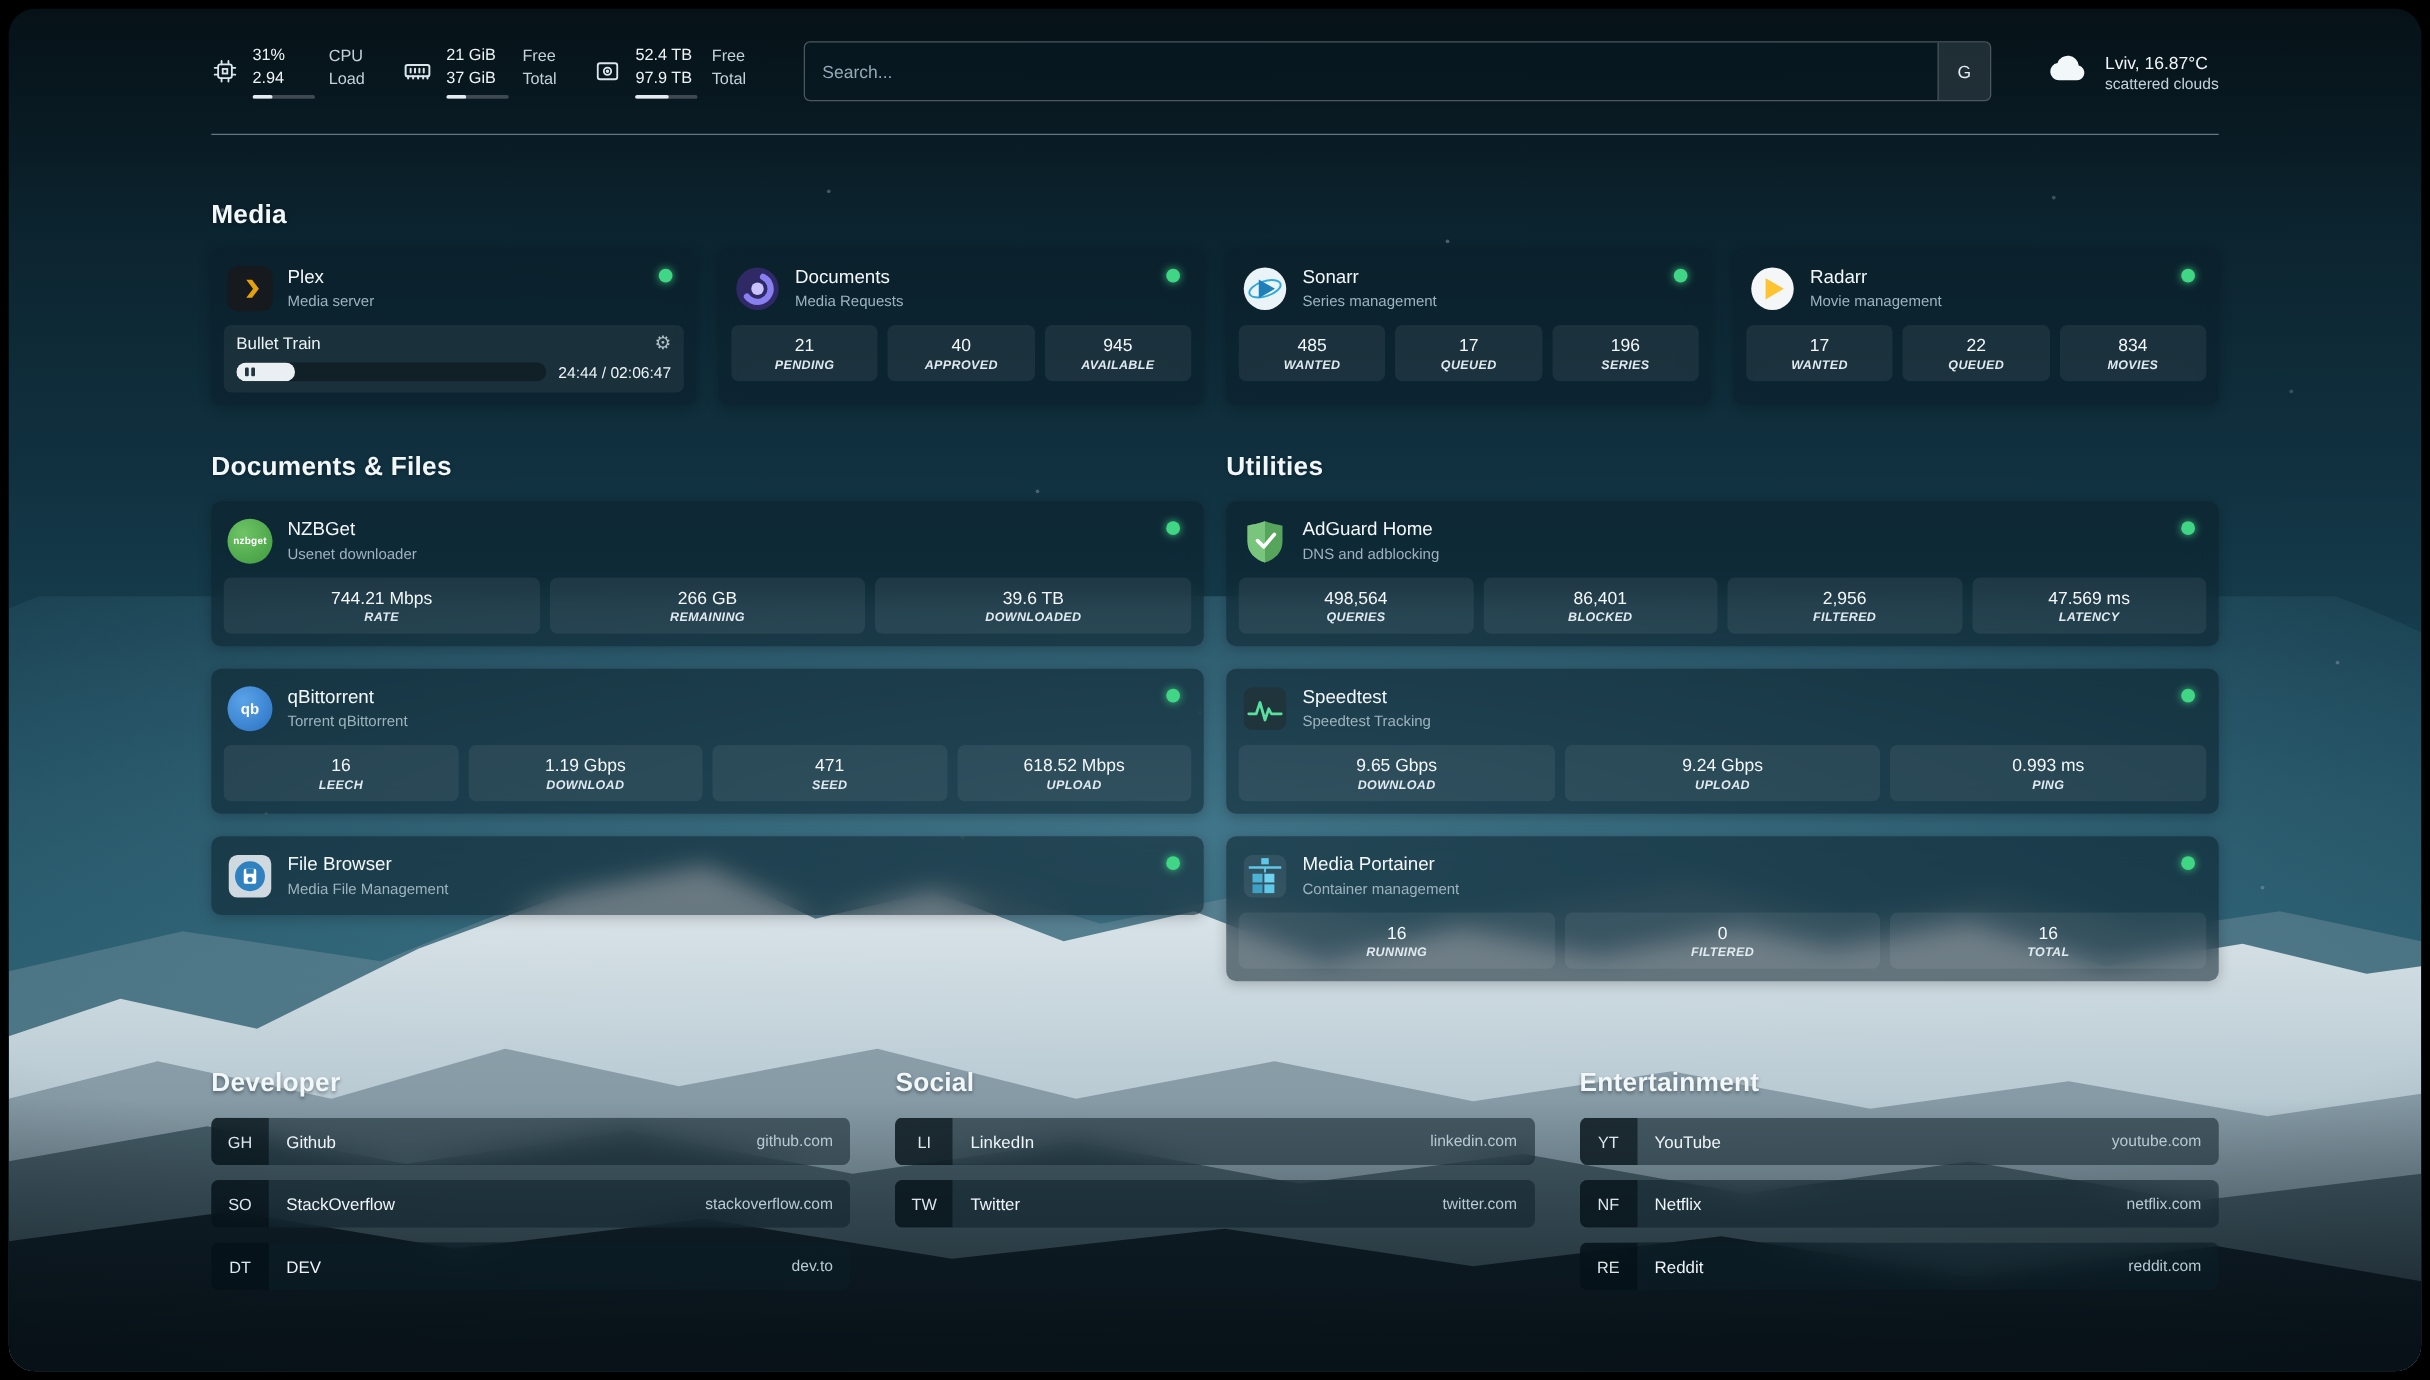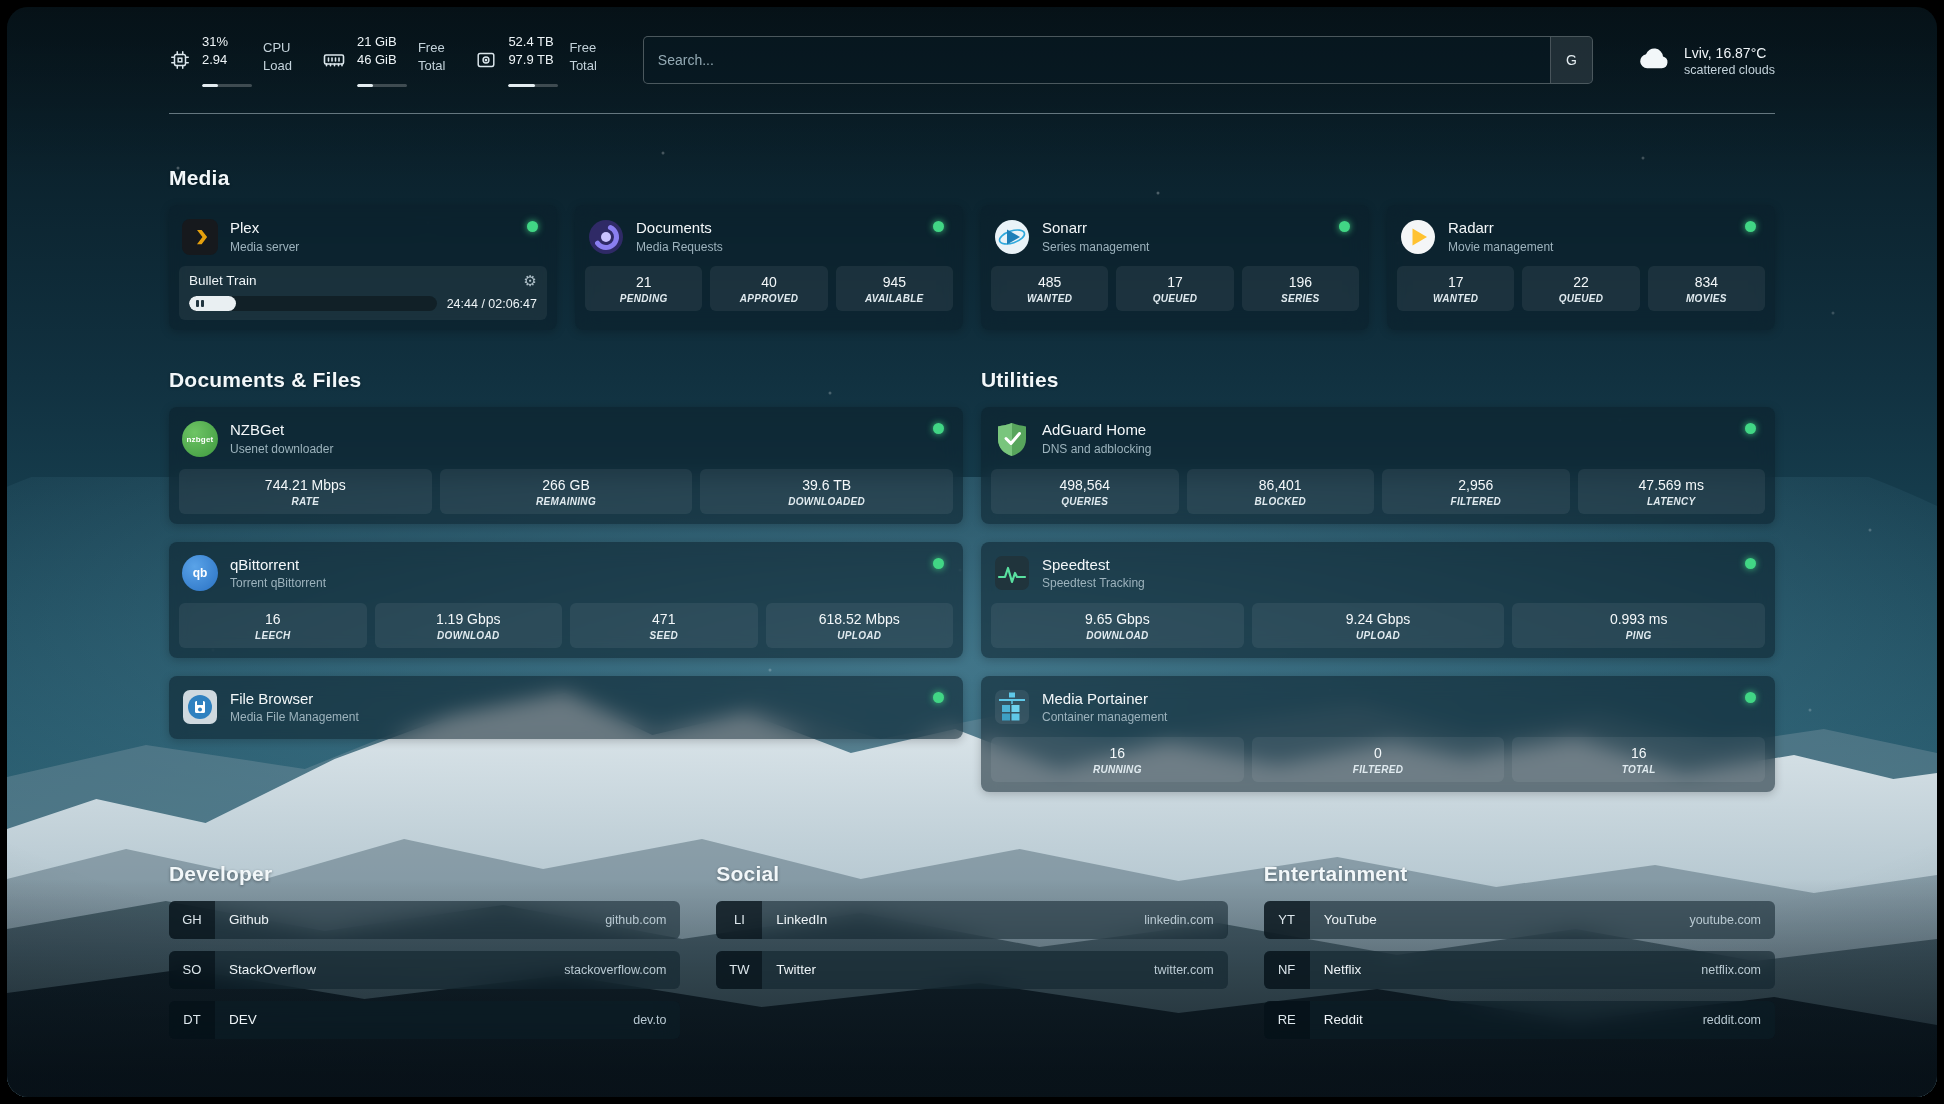--- a/index.html
+++ b/index.html
@@ -50,21 +50,21 @@
       linear-gradient(180deg, rgba(0,0,0,.28), transparent 16%, transparent 80%, rgba(2,8,14,.6) 98%),
       radial-gradient(130% 105% at 50% 35%, transparent 55%, rgba(2,8,14,.45) 100%);
   }
   
   .content { position: relative; z-index: 2; padding: 26px 162px 0; height: 100%; }
   
   .topbar { display: flex; align-items: center; }
   .resources { display: flex; gap: 30px; }
   .resource { display: flex; align-items: center; gap: 11px; }
   .res-icon { display: flex; color: #dbe6ec; }
-  .res-values { position: relative; display: flex; flex-direction: column; font-size: 13px; color: #eef4f7; line-height: 1.4; padding-bottom: 18px; min-width: 50px; }
+  .res-values { position: relative; display: flex; flex-direction: column; font-size: 13px; color: #eef4f7; line-height: 1.4; padding-bottom: 8px; min-width: 50px; }
   .res-bar { position: absolute; left: 0; right: 0; bottom: 0; height: 3px; background: rgba(255,255,255,.22); border-radius: 2px; overflow: hidden; }
   .res-bar-fill { height: 100%; background: #e3ecf0; border-radius: 2px; }
   .res-labels { display: flex; flex-direction: column; font-size: 13px; color: #c3d2da; line-height: 1.4; padding-bottom: 6px; }
   .search { flex: 1; display: flex; height: 48px; margin: 0 42px 0 46px; border: 1px solid rgba(255,255,255,.28); border-radius: 5px; background: rgba(8,26,34,.55); overflow: hidden; }
   .search input { flex: 1; background: transparent; border: none; outline: none; color: #e8f0f4; font-size: 14px; padding: 0 14px; font-family: inherit; }
   .search input::placeholder { color: #94aab4; }
   .search-btn { width: 42px; border: none; border-left: 1px solid rgba(255,255,255,.18); background: rgba(255,255,255,.10); color: #e3ecf0; font-size: 14px; cursor: pointer; font-family: inherit; }
   .weather { display: flex; align-items: center; gap: 13px; }
   .weather-loc { font-size: 14px; color: #f0f5f8; line-height: 1.45; }
   .weather-cond { font-size: 12.5px; color: #c3d2da; }
@@ -174,21 +174,21 @@
         <div class="resource">
           <span class="res-icon">
             <svg width="24" height="24" viewBox="0 0 24 24" fill="none" stroke="currentColor" stroke-width="1.6" stroke-linecap="round">
               <rect x="2.5" y="7" width="19" height="9" rx="1.5"></rect>
               <path d="M6.5 10v3M10 10v3M13.5 10v3M17 10v3"></path>
               <path d="M4.5 16v1.8M8.5 16v1.8M12.5 16v1.8M16.5 16v1.8M20 16v1.8"></path>
             </svg>
           </span>
           <div class="res-values">
             <span>21 GiB</span>
-            <span>46 GiB</span>
+            <span>37 GiB</span>
             <div class="res-bar">
                   <div class="res-bar-fill" style="width: 33%;"></div>
                 </div>
           </div>
           <div class="res-labels">
             <span>Free</span>
             <span>Total</span>
           </div>
         </div>
 

